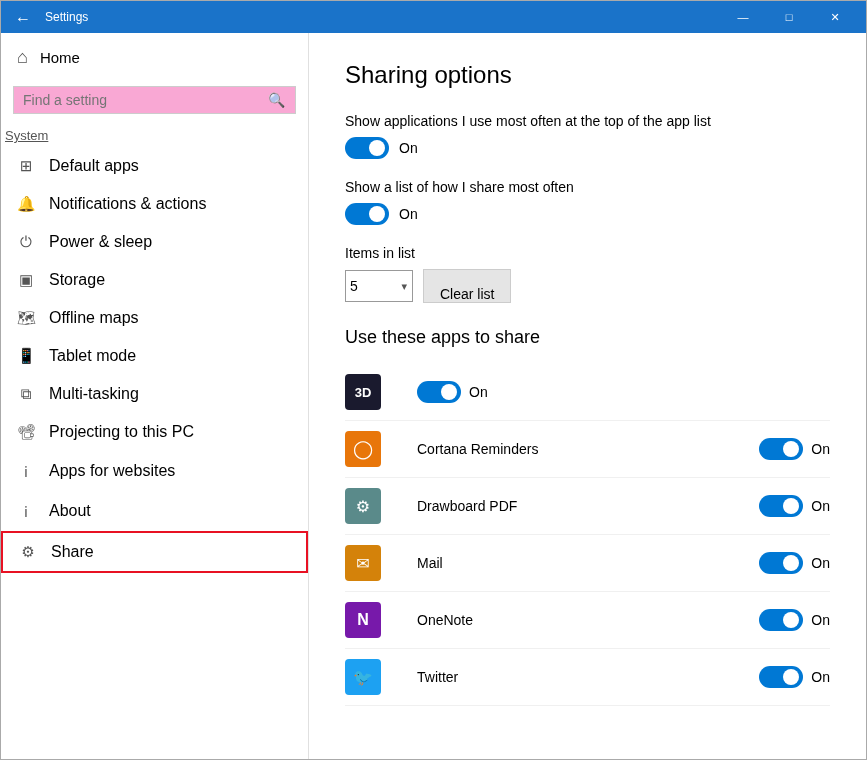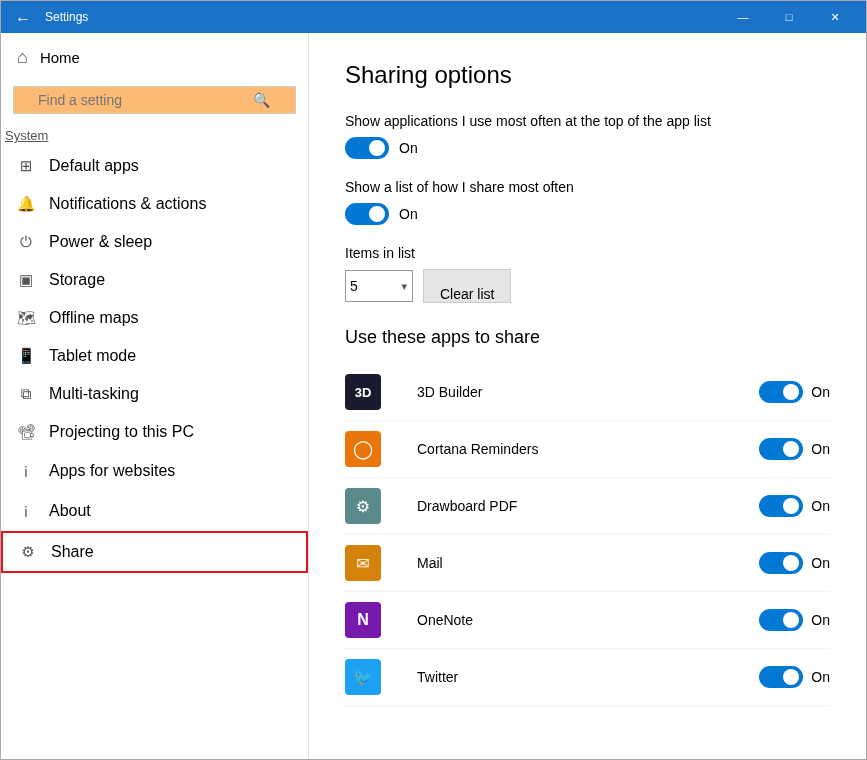--- a/index.html
+++ b/index.html
@@ -93,22 +93,22 @@
     }
     .sidebar-home-icon {
       font-size: 18px;
       color: #555;
     }
     .search-box {
       margin: 4px 12px 8px 12px;
       display: flex;
       align-items: center;
       border: 1px solid #ccc;
-      background: #fdba74;
-      padding: 5px 24px;
+      background: #f9a8d4;
+      padding: 5px 9px;
       justify-content: flex-end;
     }
     .search-box input {
       border: none;
       outline: none;
       flex: 1;
       font-size: 14px;
       color: #555;
       background: transparent;
     }
@@ -399,21 +399,20 @@
           <button class="clear-list-btn">Clear list</button>
         </div>
       </div>
 
       <div class="section-title">Use these apps to share</div>
 
       <div class="app-row">
         <div class="app-icon icon-3dbuilder">
           <span style="font-size:13px;font-weight:bold;">3D</span>
         </div>
-        <span class="app-name">3D Builder</span>
         <div class="app-toggle-row">
           <div class="toggle"></div>
           <span class="app-toggle-label">On</span>
         </div>
       </div>
 
       <div class="app-row">
         <div class="app-icon icon-cortana">
           <span style="font-size:18px;">◯</span>
         </div>

